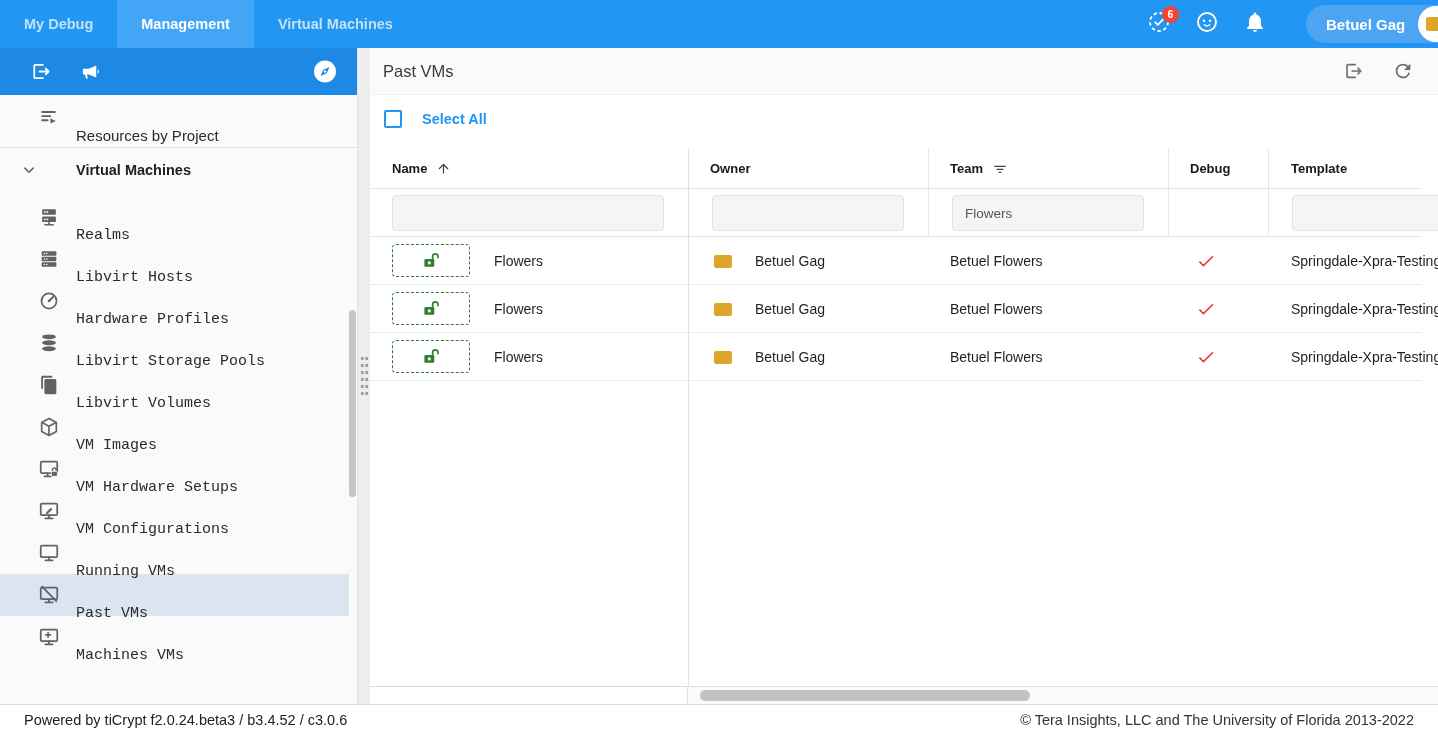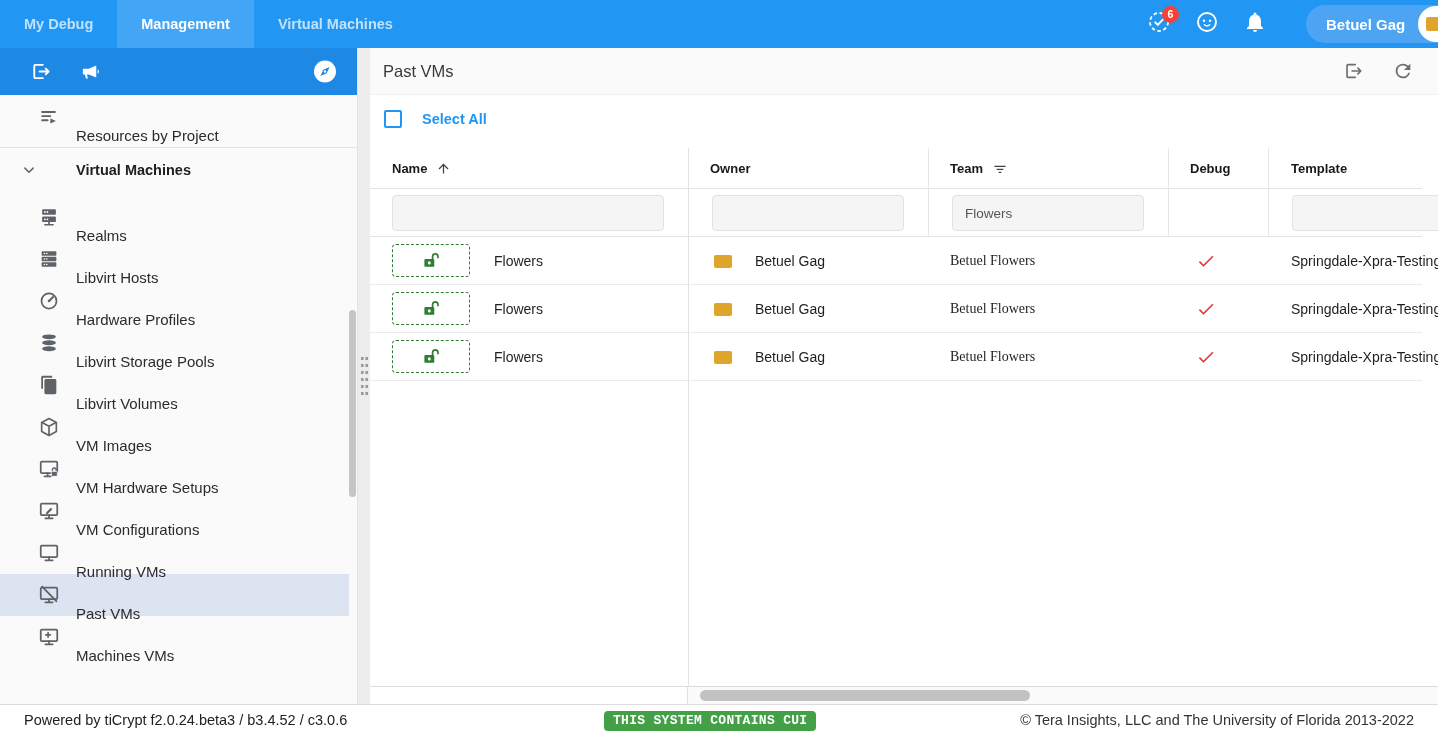--- a/index.html
+++ b/index.html
@@ -25,21 +25,21 @@
   .sidebar-actions { height:47px; background:#1E88E5; display:flex; align-items:center; padding:0 20px 0 28px; }
   .sidebar-actions .act { width:24px; height:24px; margin-right:26px; display:flex; align-items:center; justify-content:center; }
   .sidebar-actions .act.right { margin-left:auto; margin-right:0; }
   .side-item { display:flex; align-items:center; height:44px; padding-left:38px; cursor:pointer; }
   .side-item .si { width:22px; height:22px; flex:0 0 22px; display:flex; align-items:center; justify-content:center; color:#5f6368; }
   .side-item .sl { margin-left:16px; font-size:15px; color:#2b2b2b;margin-top:36px; }
   hr.side-div { border:0; border-top:1px solid #e4e4e4; margin:8px 0 0 0; }
   .side-section { display:flex; align-items:center; height:44px; padding-left:20px; cursor:pointer; }
   .side-section .chev { width:18px; height:18px; color:#5f6368; }
   .side-section .st { margin-left:38px; font-size:14.5px; font-weight:700; color:#212121; }
-  .side-list { padding-top:4px; }
+  .side-list { padding-top:4px;font-family:Liberation Mono, monospace; }
   .side-list .side-item { height:42px; width:349px; }
   .side-item.selected { background:#dce3f1; }
   .sidebar-vthumb { position:absolute; left:349px; top:262px; width:7px; height:187px; border-radius:4px; background:#c5c5c5; }
 
   
   .strip { position:absolute; left:357px; top:48px; width:13px; height:656px; background:#ededed; border-left:1px solid #e3e3e3; }
   .strip .dots { position:absolute; left:2px; top:307px; width:9px; height:42px;
     background-image:radial-gradient(#9a9a9a 1.1px, transparent 1.3px); background-size:4.5px 7px; }
 
   
@@ -59,21 +59,21 @@
   .ghead { position:relative; height:41px; border-bottom:1px solid #e4e4e4; }
   .th { position:absolute; top:0; height:41px; display:flex; align-items:center; gap:9px; font-size:13px; font-weight:700; color:#1a1a1a; cursor:pointer; }
   .th svg { display:block; }
   .gfilter { position:relative; height:48px; border-bottom:1px solid #e4e4e4; }
   .finput { position:absolute; top:6px; height:36px; background:#f5f5f5; border:1px solid #e3e3e3; border-radius:4px; padding:0 12px; font-size:13.5px; color:#555; font-family:"Liberation Sans",sans-serif; outline:none; }
   .tr { position:relative; height:48px; border-bottom:1px solid #ebebeb; }
   .chip { position:absolute; left:22px; top:7px; width:78px; height:33px; border:1.5px dashed #2E7D32; border-radius:4px; display:flex; align-items:center; justify-content:center; cursor:pointer; }
   .cell { position:absolute; top:0; line-height:48px; font-size:14px; color:#1f1f1f; white-space:nowrap; }
   .c-name { left:124px; }
   .c-owner { left:385px; }
-  .c-team { left:580px;font-family:Liberation Serif, serif; }
+  .c-team { left:580px; }
   .c-template { left:921px; }
   .swatch { position:absolute; left:344px; top:18px; width:18px; height:13px; border-radius:2px; background:#DFA52A; }
   .dbg { position:absolute; left:826px; top:14px; width:20px; height:20px; }
 
   .vline { position:absolute; width:1px; background:#e6e6e6; top:0; }
   .vl-1 { left:318px; height:538px; background:#e2e2e2; }
   .vl-2 { left:558px; height:89px; }
   .vl-3 { left:798px; height:89px; }
   .vl-4 { left:898px; height:89px; }
 
@@ -423,17 +423,16 @@
 
       <div class="hscroll">
         <div class="spacer"></div>
         <div class="thumb"></div>
       </div>
     </div>
   </main>
 
   <footer class="footer">
     <span class="foot-left">Powered by tiCrypt f2.0.24.beta3 / b3.4.52 / c3.0.6</span>
-    <span class="cui">THIS SYSTEM CONTAINS CUI</span>
     <span class="foot-right">© Tera Insights, LLC and The University of Florida 2013-2022</span>
   </footer>
 
 </div>
 
 </body></html>

